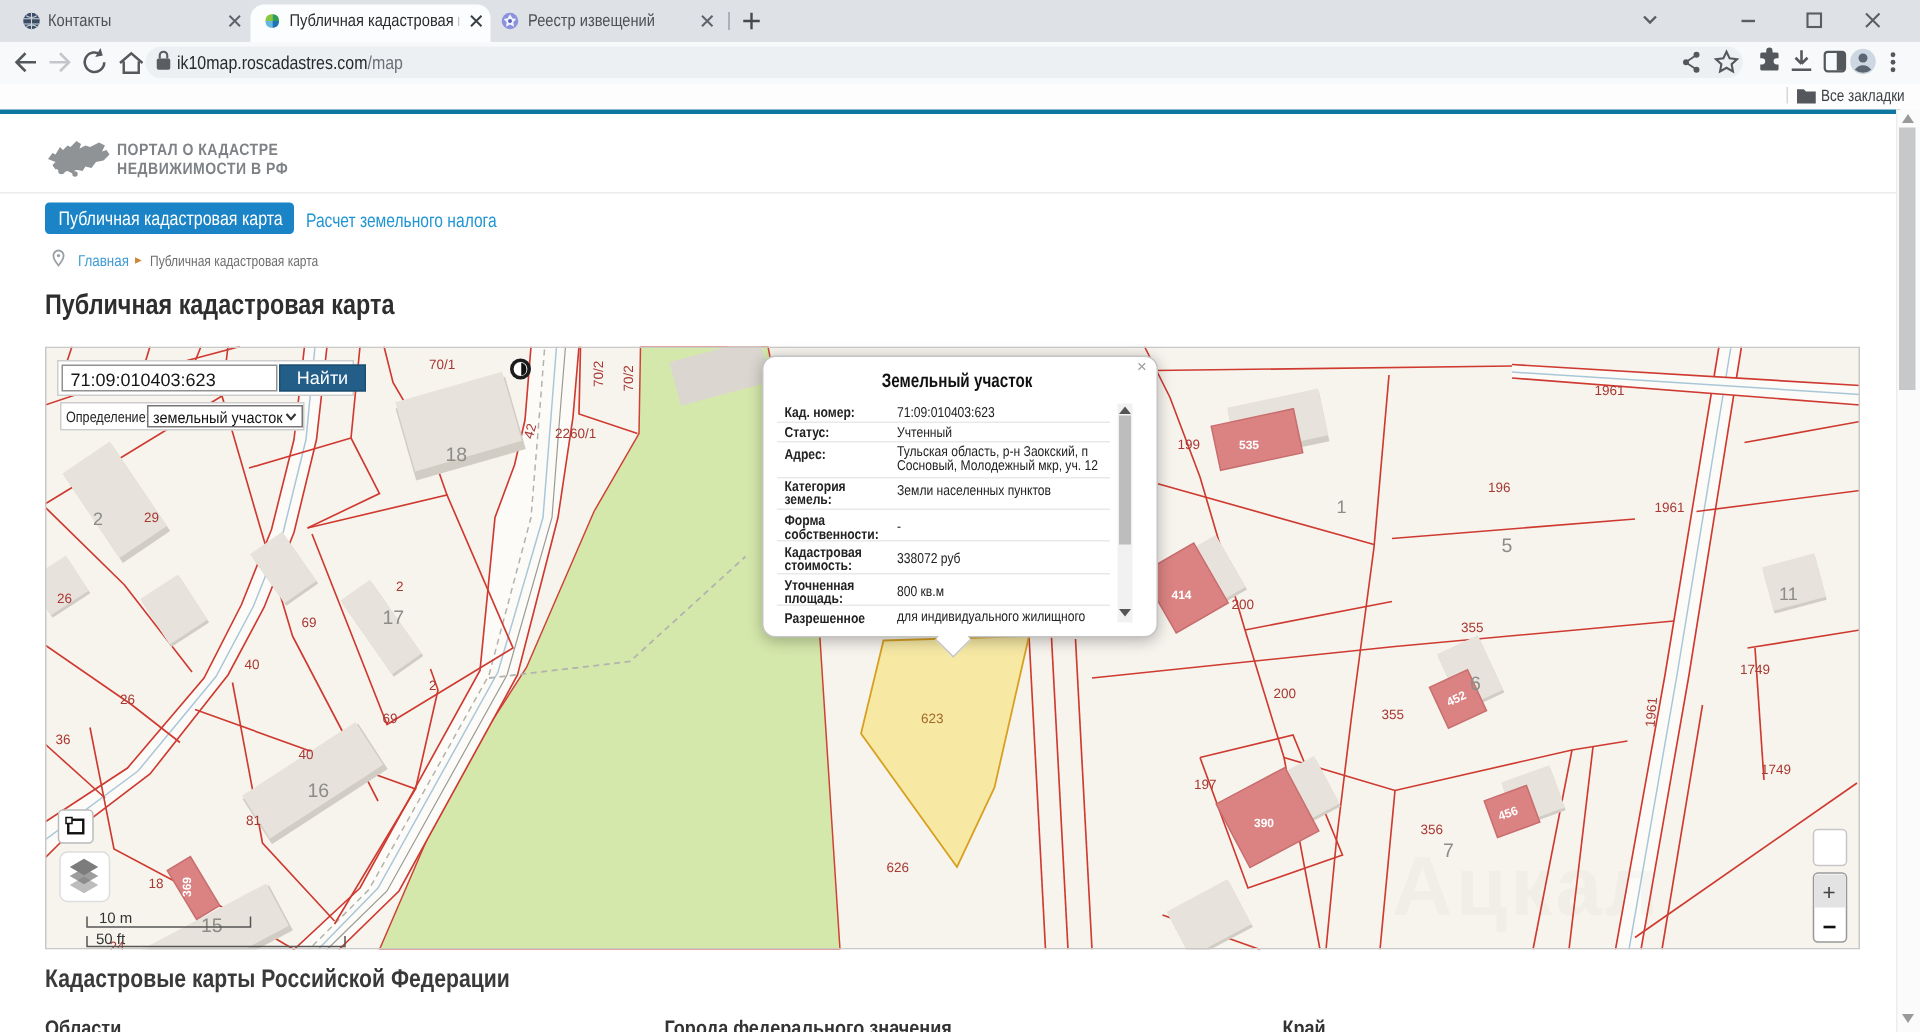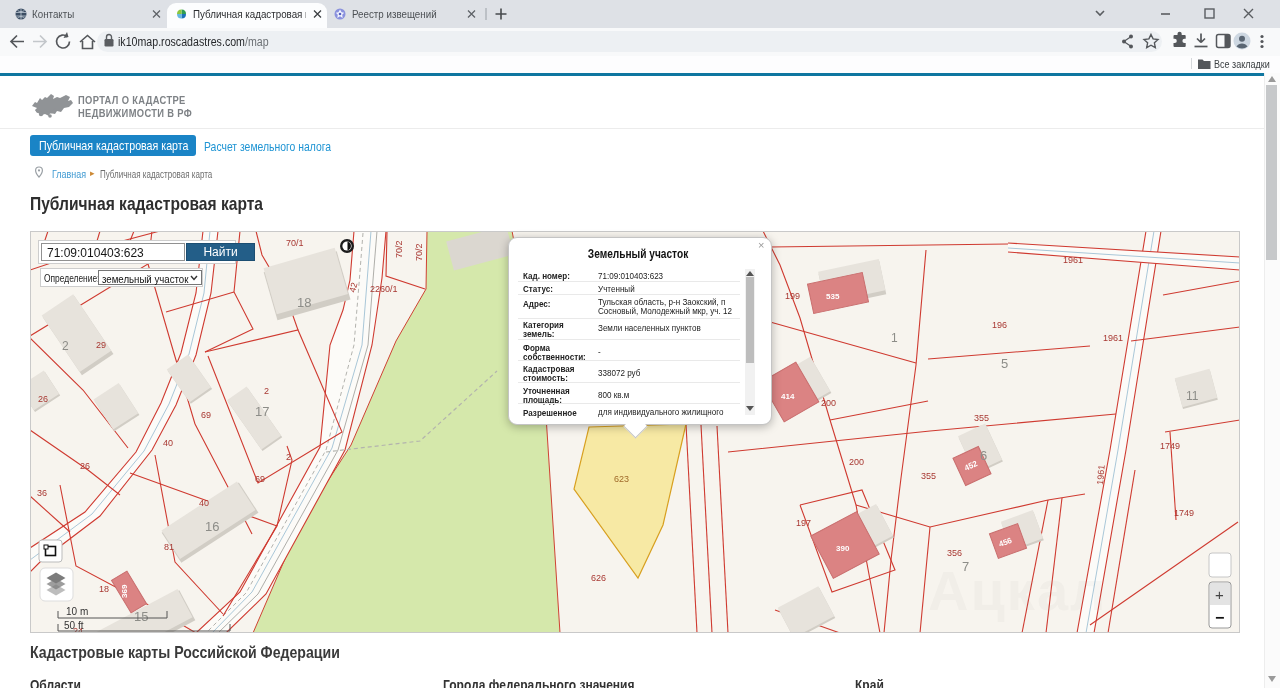--- a/index.html
+++ b/index.html
@@ -369,21 +369,21 @@
 <div class="a" style="left:443px;top:677px;font-size:14px;font-weight:bold;color:#333;white-space:nowrap;transform:scaleX(.86);transform-origin:0 0">Города федерального значения</div>
 <div class="a" style="left:855px;top:677px;font-size:14px;font-weight:bold;color:#333;white-space:nowrap;transform:scaleX(.86);transform-origin:0 0">Край</div>
 
 <div class="a" style="left:1264px;top:73px;width:16px;height:615px;background:#fbfbfb;border-left:1px solid #ededed"></div>
 <div class="a" style="left:1268px;top:76px;width:0;height:0;border-left:4px solid transparent;border-right:4px solid transparent;border-bottom:6px solid #9a9a9a"></div>
 <div class="a" style="left:1266px;top:85px;width:11px;height:175px;background:#c6c8ca"></div>
 <div class="a" style="left:1268px;top:676px;width:0;height:0;border-left:4px solid transparent;border-right:4px solid transparent;border-top:6px solid #9a9a9a"></div>
 
 <div class="a" style="left:38px;top:240px;width:198px;height:24px;background:#fff;border:1px solid #cdcdcd"></div>
 <div class="a" style="left:41px;top:243px;width:144px;height:18px;background:#fff;border:1px solid #919191;font-size:12px;color:#151515;line-height:18px;padding-left:5px;white-space:nowrap">71:09:010403:623</div>
-<div class="a" style="left:186px;top:243px;width:69px;height:18px;background:#235e88;border:1px solid #1c4e72;color:#fff;font-size:12px;text-align:center;line-height:17px">Найти</div>
+<div class="a" style="left:186px;top:243px;width:58px;height:18px;background:#235e88;border:1px solid #1c4e72;color:#fff;font-size:12px;text-align:center;line-height:17px">Найти</div>
 <div class="a" style="left:40px;top:268px;width:163px;height:19px;background:#fff;border:1px solid #cdcdcd"></div>
 <div class="a" style="left:44px;top:272.5px;font-size:10px;color:#222;white-space:nowrap;transform:scaleX(.84);transform-origin:0 0">Определение:</div>
 <div class="a" style="left:98px;top:270px;width:104px;height:15px;background:#fff;border:1px solid #767676"></div>
 <div class="a" style="left:102px;top:272.5px;font-size:10.5px;color:#111;white-space:nowrap;transform:scaleX(.92);transform-origin:0 0">земельный участок</div>
 <svg class="a" style="left:190px;top:275px" width="8" height="6" viewBox="0 0 8 6">
     <path d="M1 1l3 3.5L7 1" fill="none" stroke="#333" stroke-width="1.4"></path>
   </svg>
 
 <div class="a" id="popup" style="left:508px;top:237px;width:264px;height:188px;background:#fff;border:1px solid #c4c4c4;border-radius:9px;box-shadow:0 2px 10px rgba(0,0,0,.28)"></div>
 <div class="a" style="left:627px;top:418px;width:17px;height:17px;background:#fff;transform:rotate(45deg);border-right:1px solid #c4c4c4;border-bottom:1px solid #c4c4c4"></div>

